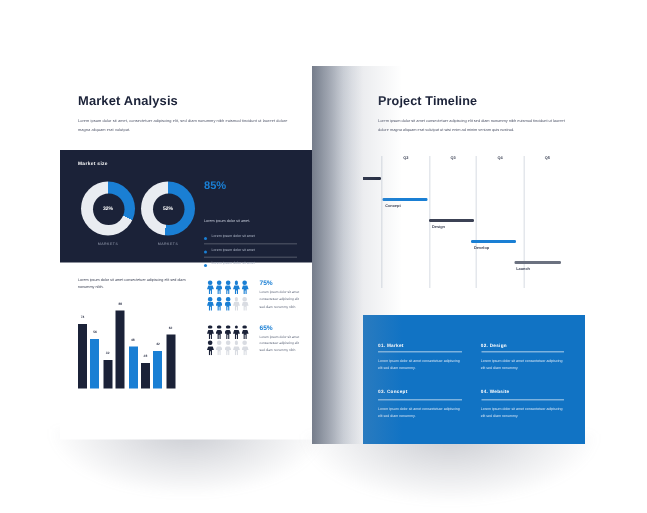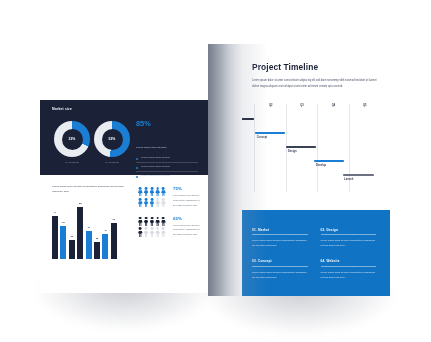--- a/index.html
+++ b/index.html
@@ -138,20 +138,24 @@
 </style>
 </head>
 <body>
 
 <div class="stage">
 
   <div class="page-shadow" style="left:34px;top:286px;width:182px;height:44px;"></div>
 
   <div class="page" id="page-left">
 
+    <div class="lp-head">
+      <div class="lp-title">Market Analysis</div>
+      <div class="lp-body">Lorem ipsum dolor sit amet, consectetuer adipiscing elit, sed diam nonummy nibh euismod tincidunt ut laoreet dolore magna aliquam erat volutpat.</div>
+    </div>
 
     <div class="dark-panel">
       <div class="dp-label">Market size</div>
 
       <div class="donut-wrap" style="left:14px;">
         <div class="donut" style="background:conic-gradient(#1a7fd4 0% 32%, #e9ecf1 32% 100%);">
           <div class="donut-val">32%</div>
         </div>
         <div class="donut-cap">MARKETS</div>
       </div>

